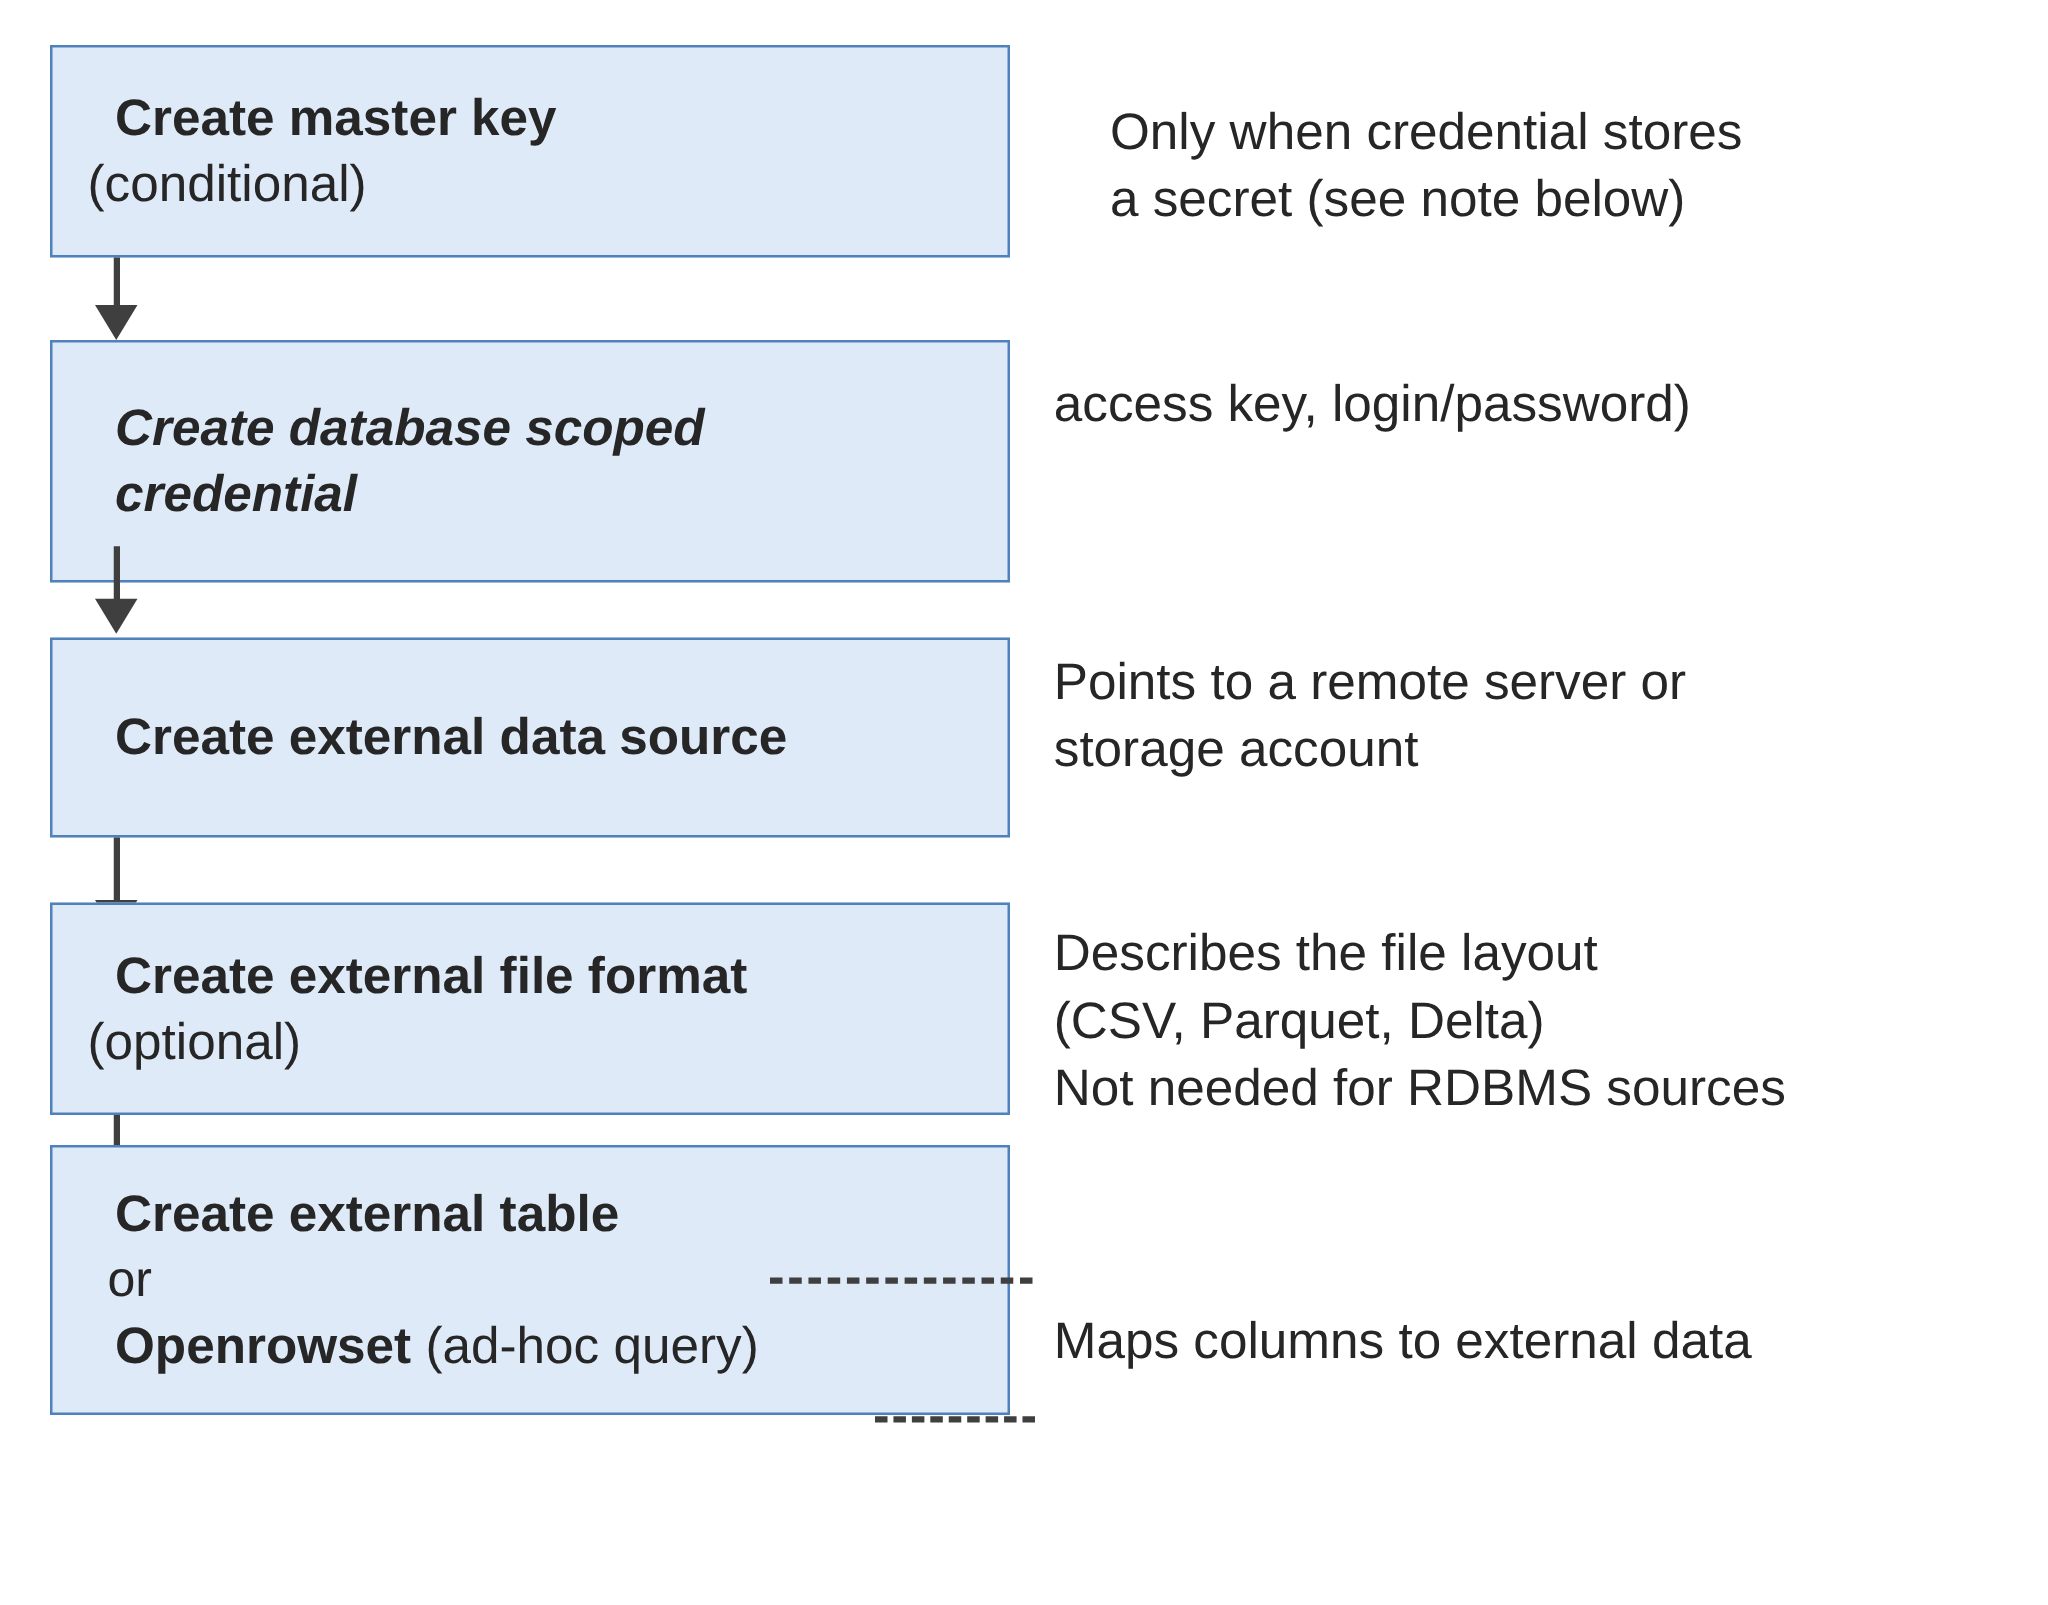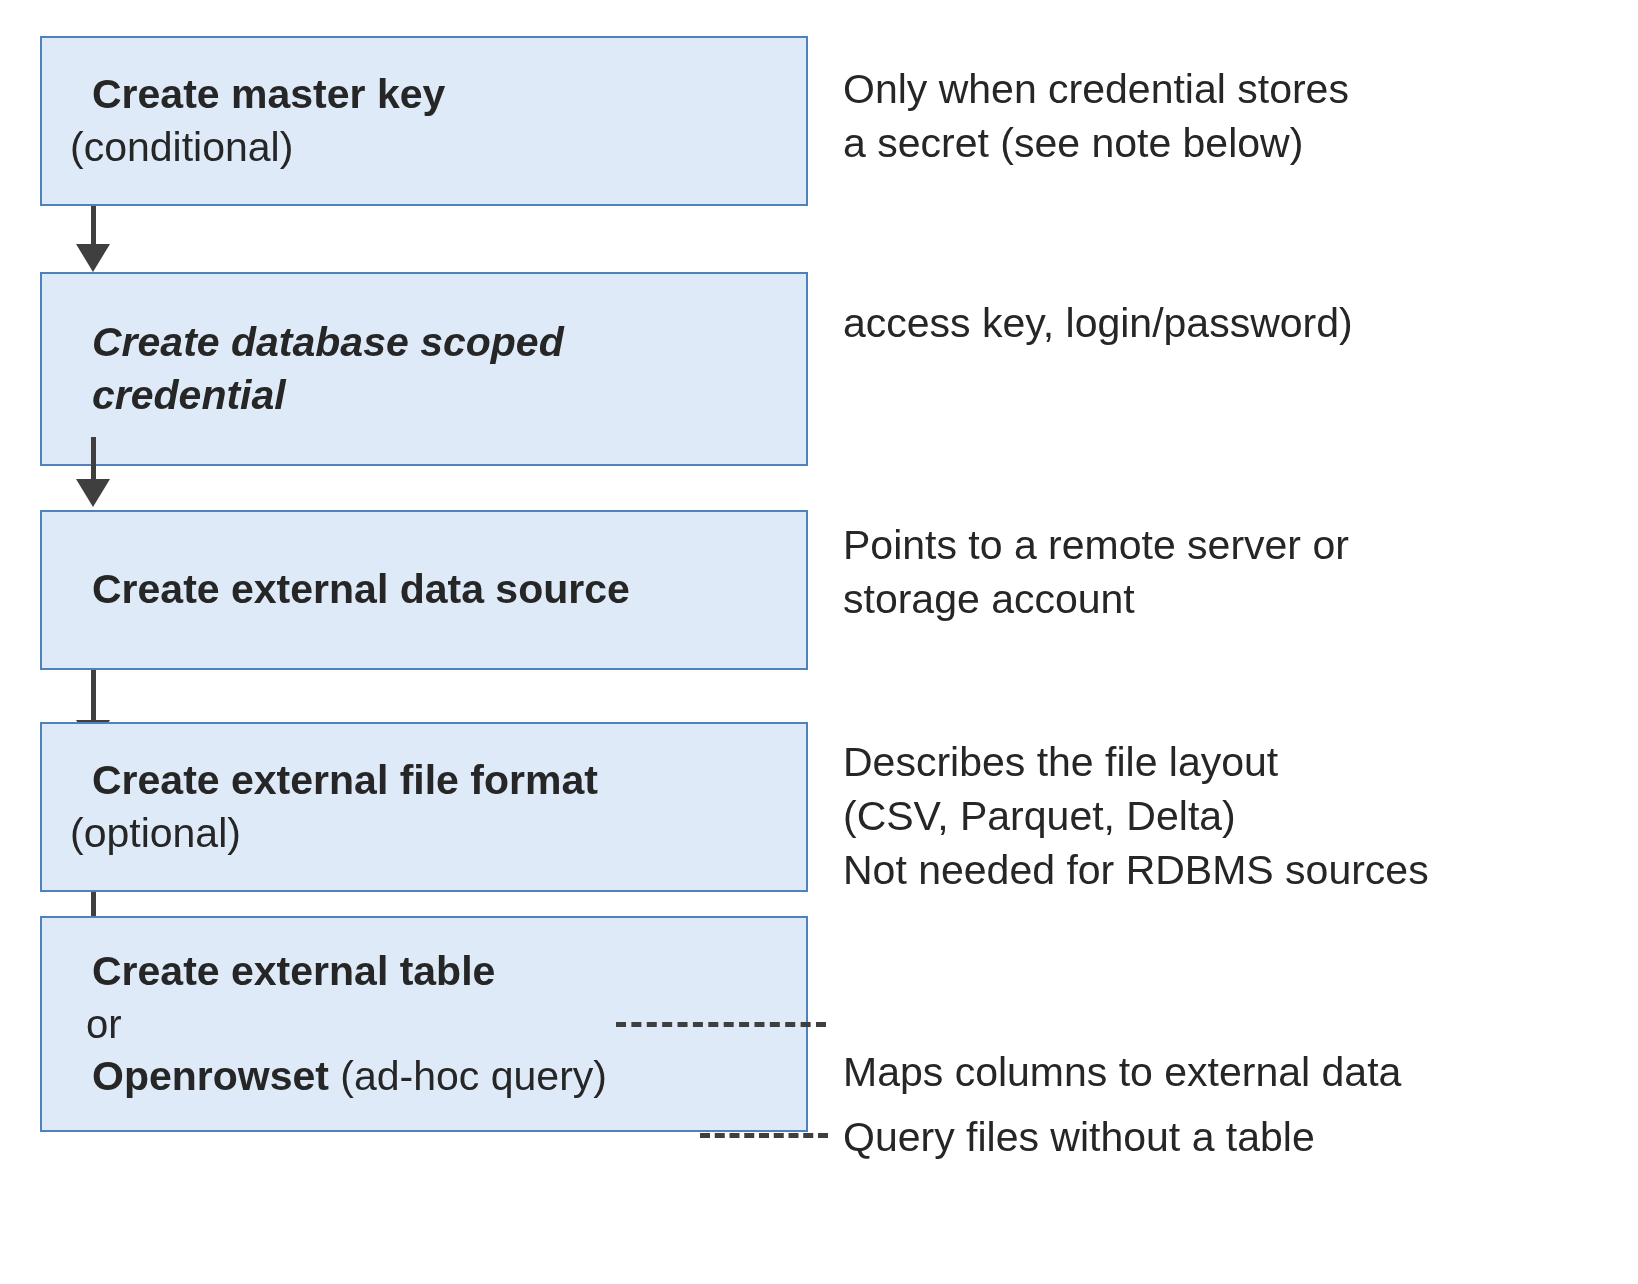--- a/index.html
+++ b/index.html
@@ -90,21 +90,21 @@
 </style>
 </head>
 <body>
 
 <div id="stage">
 
   <div class="step-box" style="top:36px; height:170px;">
     <div class="line strong">Create master key</div>
     <div class="line light">(conditional)</div>
   </div>
-  <div class="note" style="top:62px;">
+  <div class="note" style="top:78px;margin-left:45px;">
     <div>Only when credential stores</div>
     <div>a secret (see note below)</div>
   </div>
 
   <div class="arrow" style="top:206px; height:66px;">
     <div class="shaft" style="height:44px;"></div>
     <div class="head" style="top:38px;"></div>
   </div>
 
   <div class="step-box" style="top:272px; height:194px;font-style:italic;">
@@ -153,17 +153,14 @@
     <div class="line light small">or</div>
     <div class="line"><span class="inline-strong">Openrowset</span><span class="inline-light"> <span style="display:inline">(ad-hoc query)</span></span></div>
   </div>
 
   <div class="dash-line" style="left:616px; top:1022px; width:210px;"></div>
   <div class="note" style="top:1045px;">
     <div>Maps columns to external data</div>
   </div>
 
   <div class="dash-line" style="left:700px; top:1133px; width:128px;"></div>
-  <div class="note" style="top:1110px;">
-    <div>Query files without a table</div>
-  </div>
 
 </div>
 
 </body></html>

